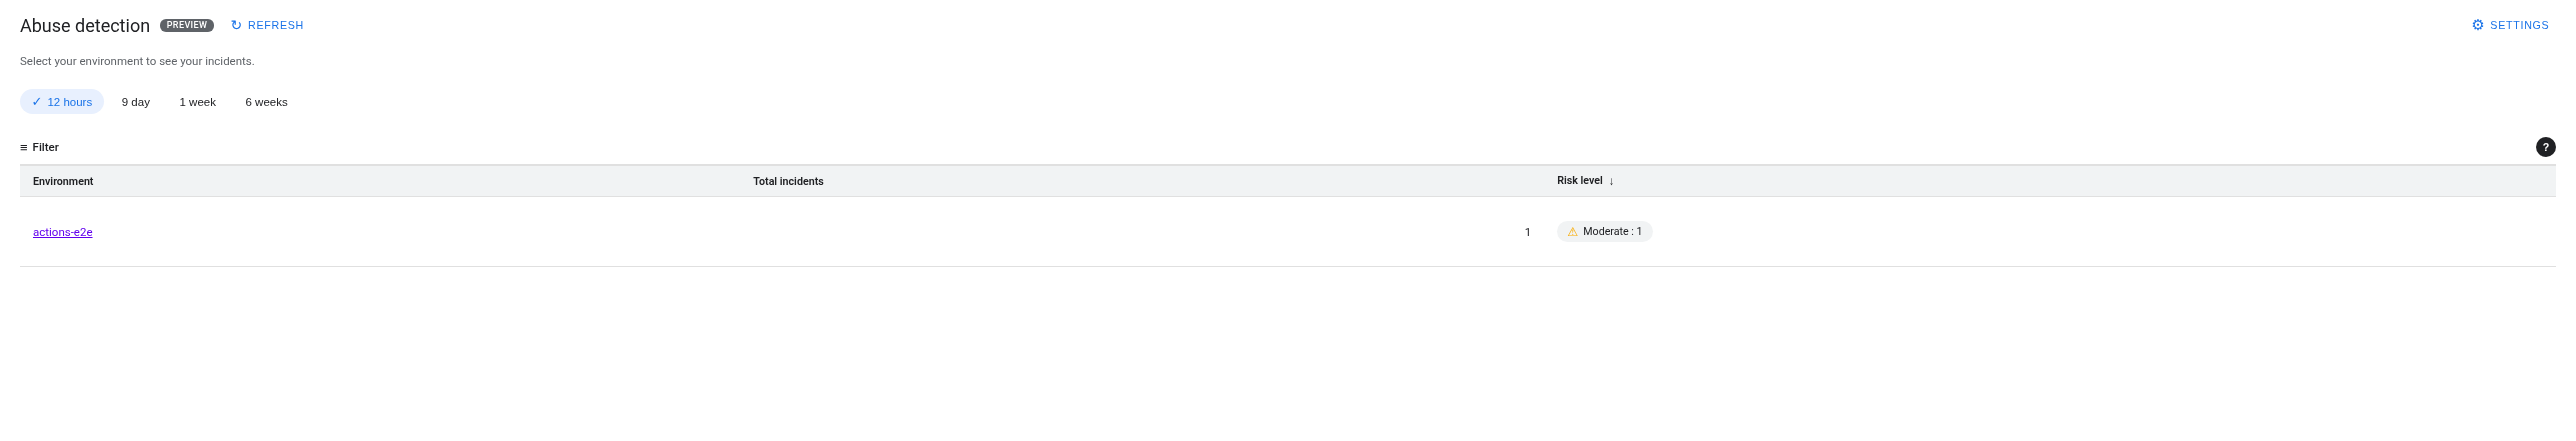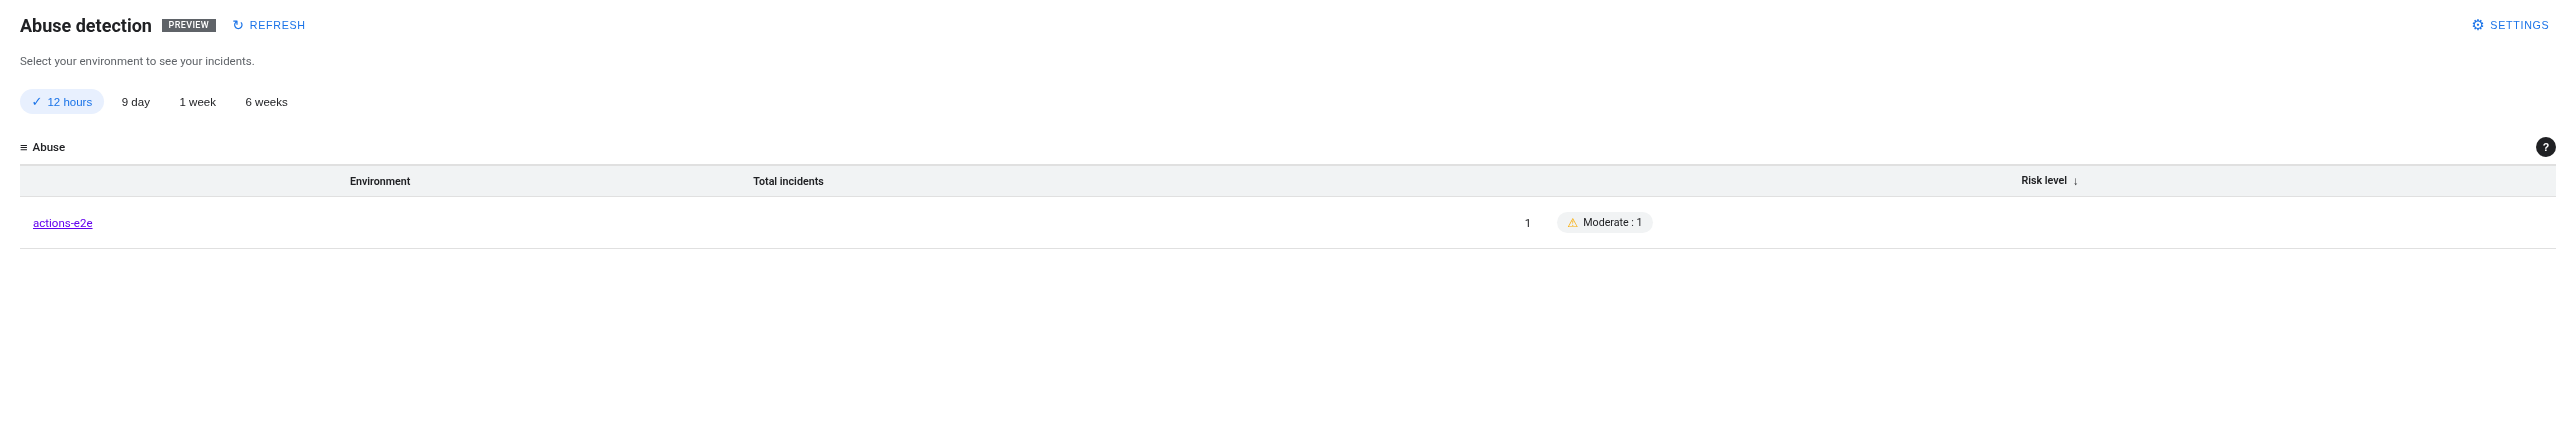--- a/index.html
+++ b/index.html
@@ -22,30 +22,30 @@
       justify-content: space-between;
       margin-bottom: 16.5px;
     }
     .header-left {
       display: flex;
       align-items: center;
       gap: 10px;
     }
     .page-title {
       font-size: 18px;
-      font-weight: 700;
+      font-weight: 400;
       color: #202124;
     }
     .preview-badge {
       background: #5f6368;
       color: #fff;
       font-size: 9px;
       font-weight: 500;
       padding: 1.6px 6.6px;
-      border-radius: 0;
+      border-radius: 6px;
       letter-spacing: 0.4px;
     }
     .refresh-btn {
       display: flex;
       align-items: center;
       gap: 5px;
       color: #1a73e8;
       font-size: 10.7px;
       font-weight: 500;
       text-transform: uppercase;
@@ -166,33 +166,33 @@
     .data-table thead tr {
       background: #f1f3f4;
       border-top: 0.8px solid #e0e0e0;
       border-bottom: 0.8px solid #e0e0e0;
     }
     .data-table th {
       padding: 8.2px 13px;
       font-size: 10.7px;
       font-weight: 600;
       color: #202124;
-      text-align: center;
+      text-align: left;
     }
     .data-table th.right {
       text-align: left;
     }
     .data-table th .sort-icon {
       display: inline-block;
       margin-left: 3.3px;
       font-size: 11.5px;
       vertical-align: middle;
     }
     .data-table td {
-      padding: 15px 13px;
+      padding: 24px 13px;
       font-size: 11.5px;
       border-bottom: 0.8px solid #e0e0e0;
       vertical-align: middle;
     }
     .data-table td.right {
       text-align: right;
     }
     .env-link {
       color: #6200ee;
       text-decoration: underline;
@@ -247,21 +247,21 @@
       <span>1 week</span>
     </button>
     <button class="time-pill">
       <span>6 weeks</span>
     </button>
   </div>
 
   <div class="filter-bar">
     <span class="filter-label">
       <span class="filter-icon">≡</span>
-      <span>Abuse</span>
+      <span>Filter</span>
     </span>
     <button class="help-icon-btn">
       <span>?</span>
     </button>
   </div>
 
   <table class="data-table">
     <thead>
       <tr>
         <th>

